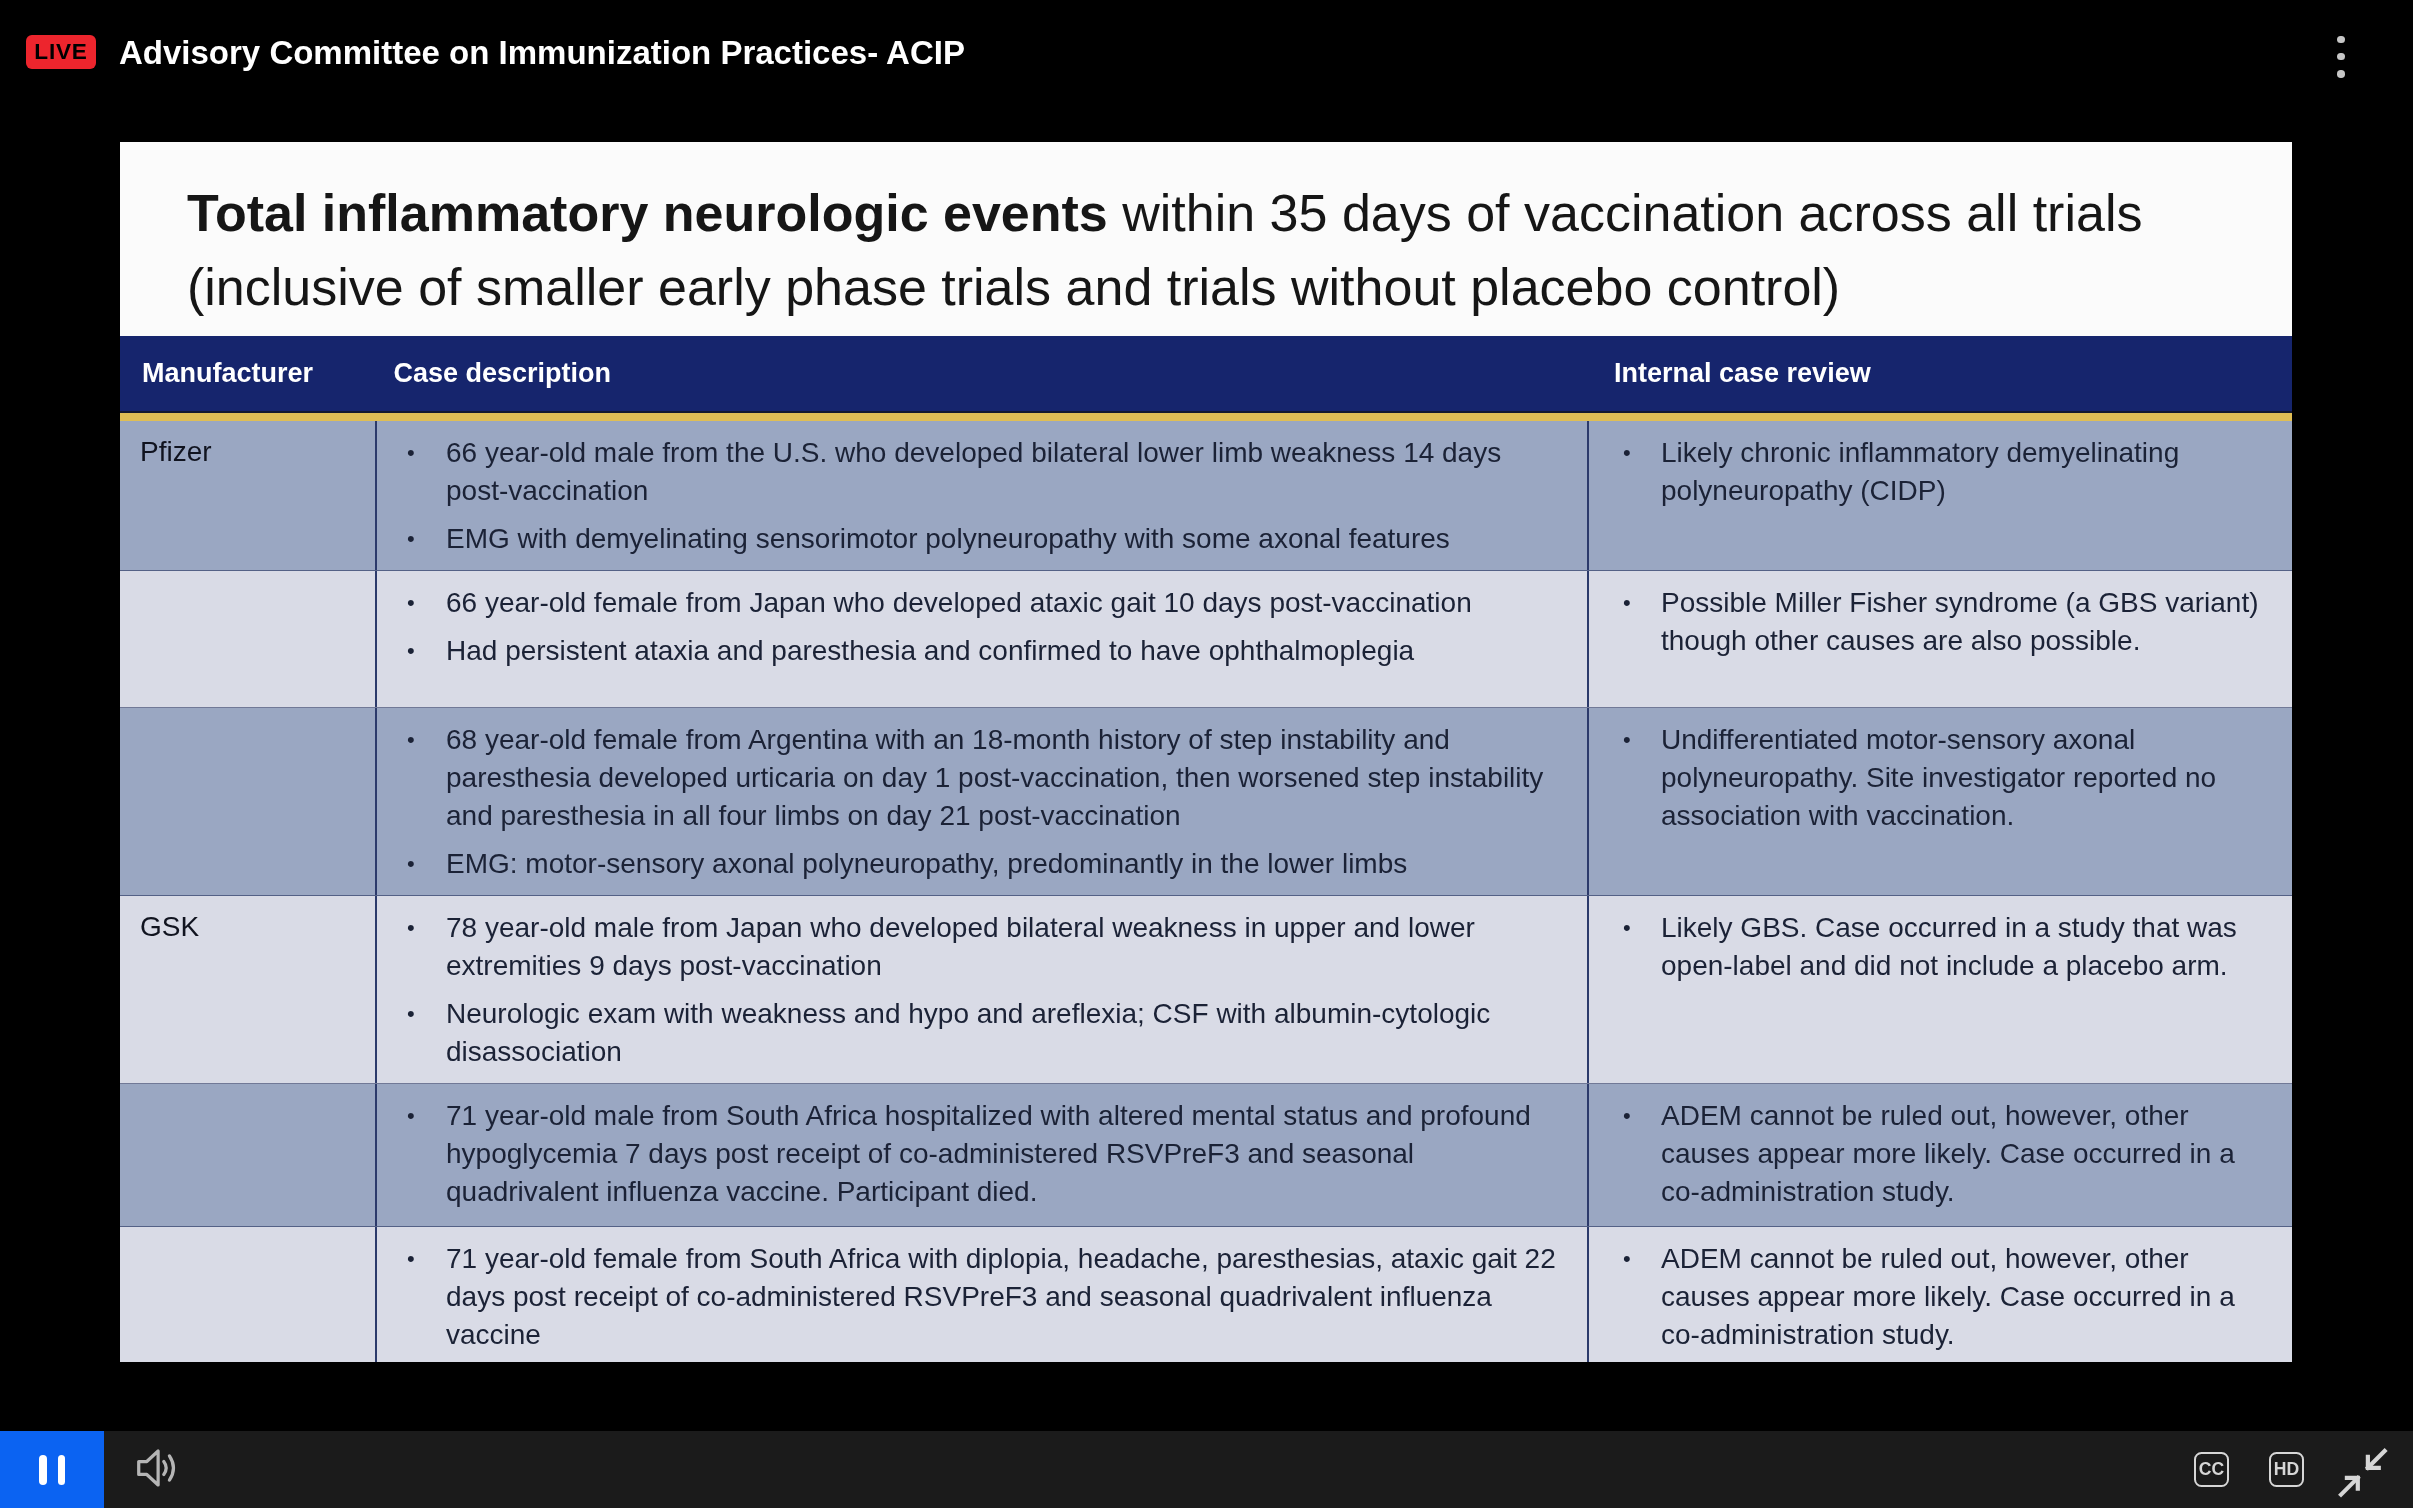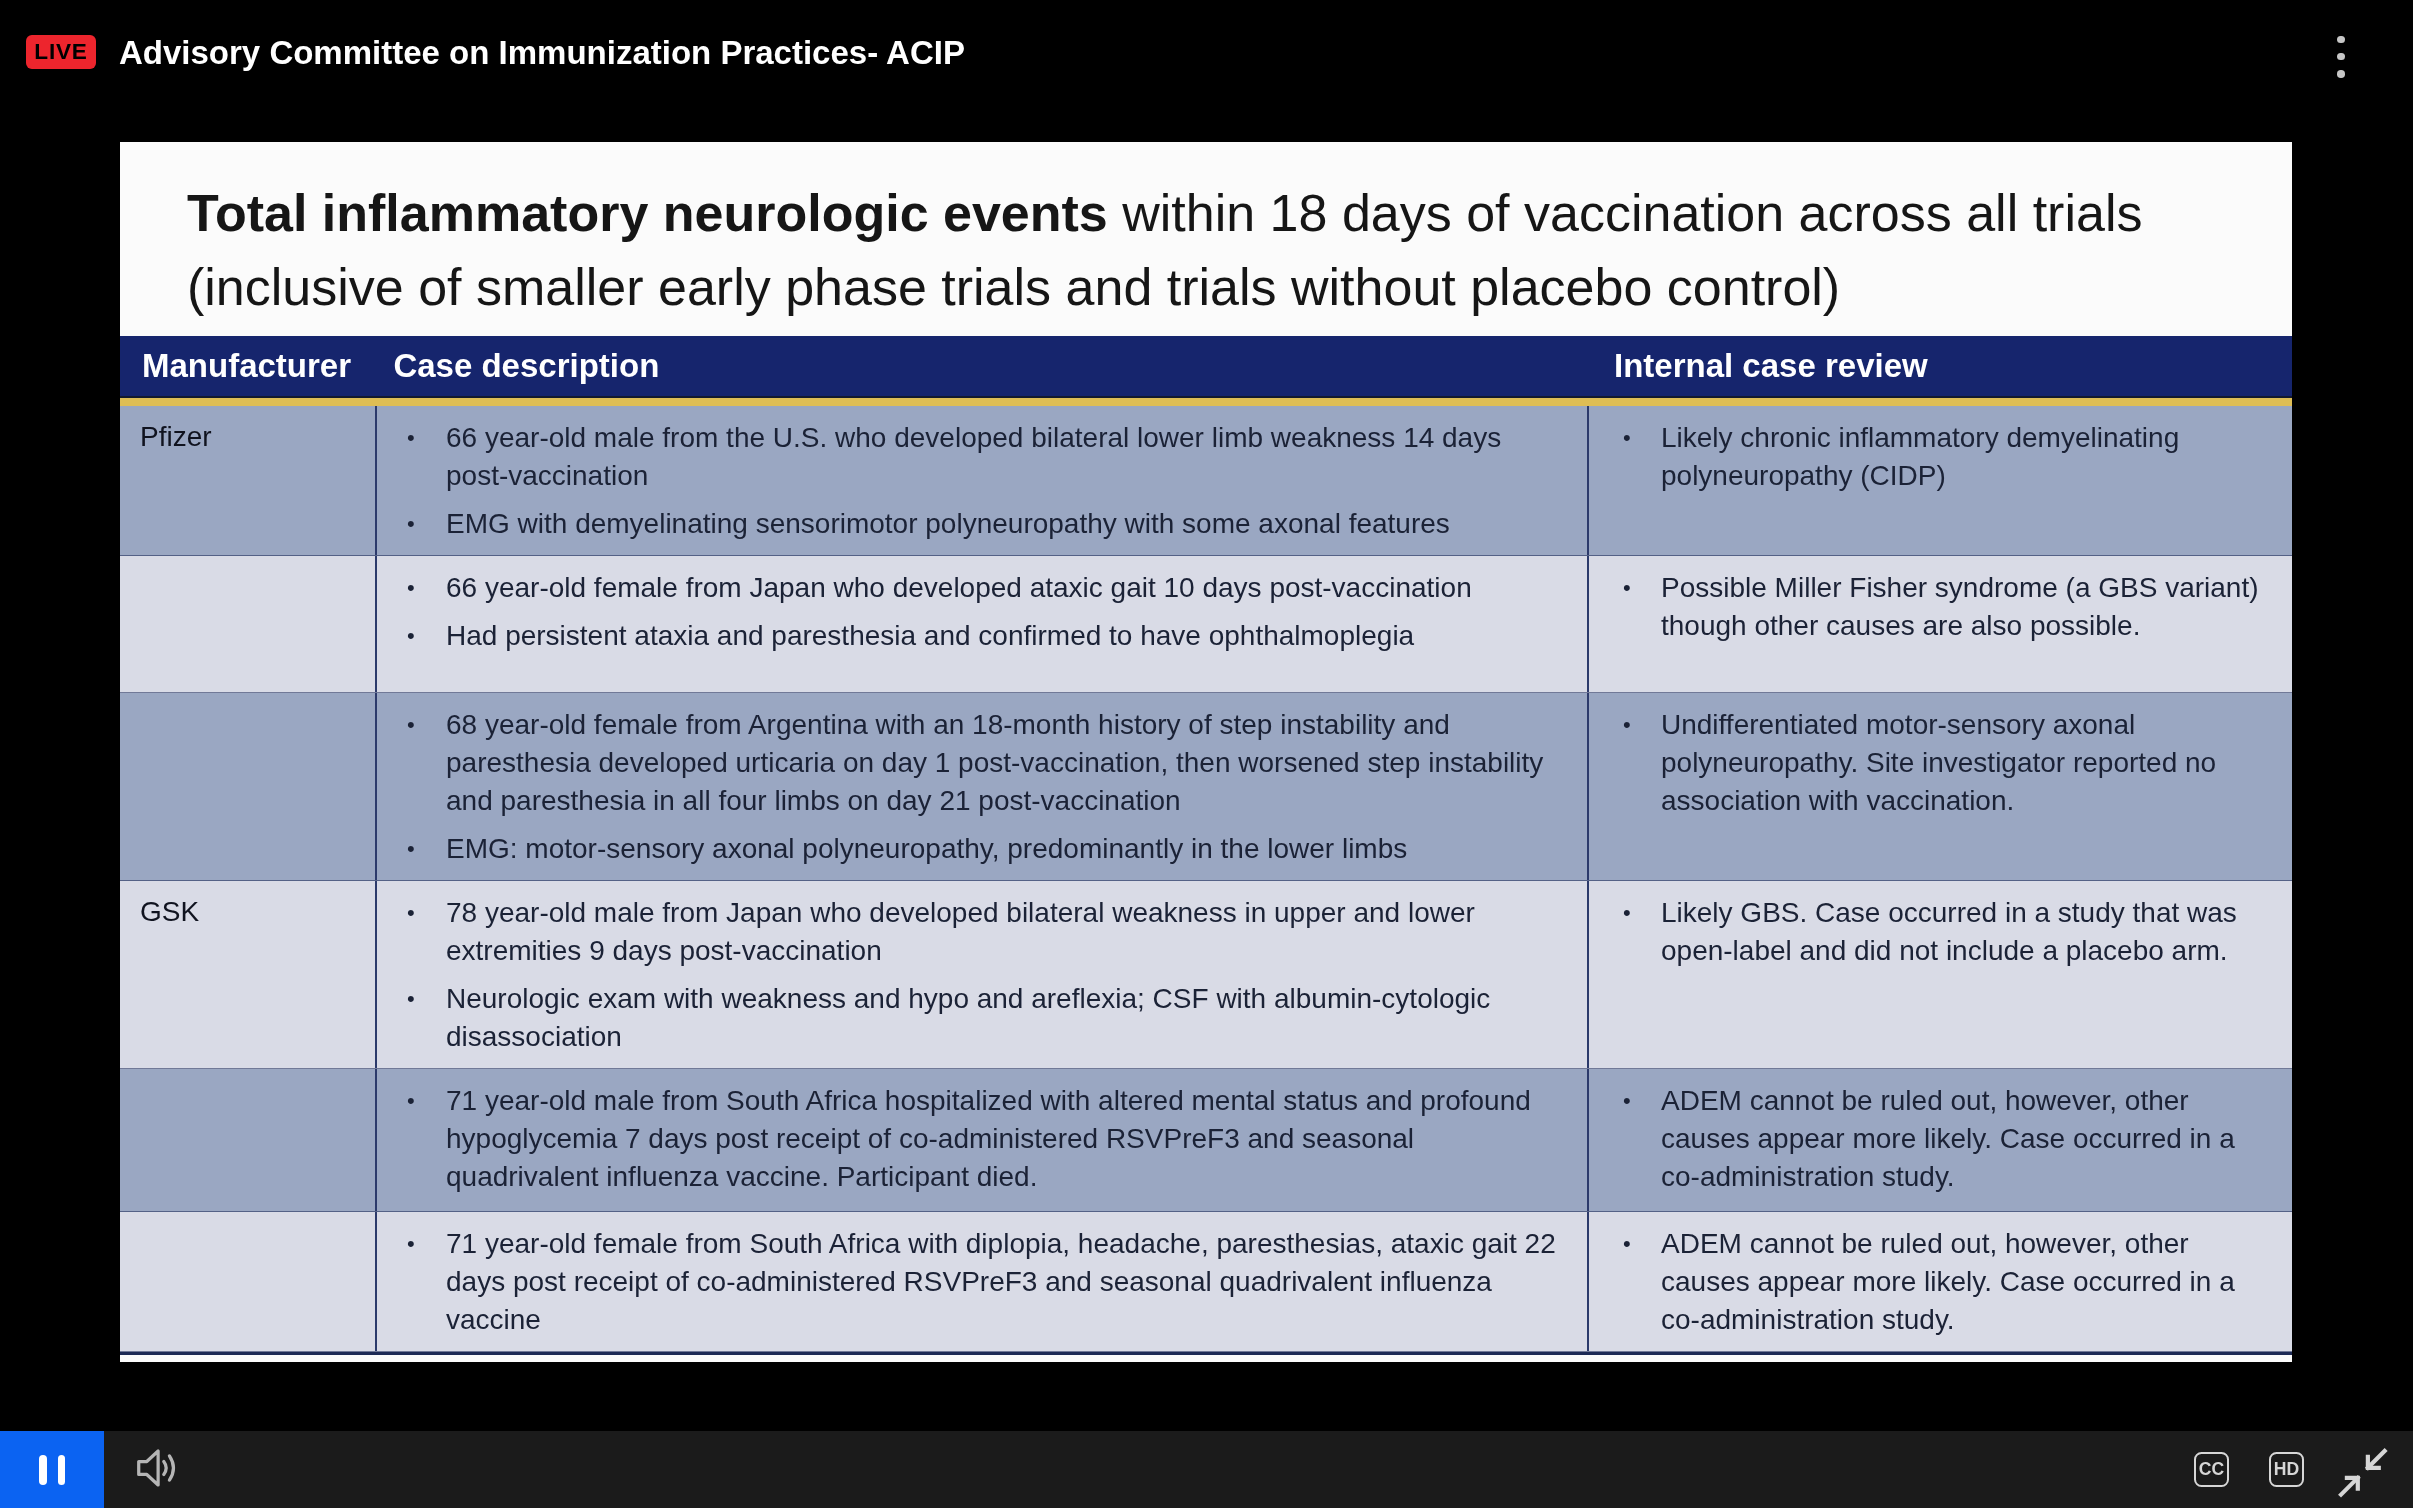--- a/index.html
+++ b/index.html
@@ -17,22 +17,22 @@
       display:flex;flex-direction:column;align-items:center;justify-content:space-between;padding:1.7px 0;}
   .kebab i{width:7.5px;height:7.5px;border-radius:50%;background:#c6c6c6;display:block;}
 
   
   .slide{position:absolute;left:120px;top:142px;width:2172px;height:1220px;background:#fbfbfb;
       overflow:hidden;}
   .slide-title{margin:34px 50px 0 67px;width:2045px;font-size:52px;line-height:74px;color:#161616;}
   .slide-title .b{font-weight:bold;}
 
   .table{position:absolute;left:0;top:194px;width:2172px;border-bottom:3.4px solid #1d2a55;}
-  .t-head{display:grid;grid-template-columns:255px 1212px 706px;height:60px;background:#16256d;
-      color:#fff;font-weight:bold;font-size:33px;align-items:center;}
+  .t-head{display:grid;grid-template-columns:255px 1212px 706px;height:75px;background:#16256d;
+      color:#fff;font-weight:bold;font-size:27px;align-items:center;}
   .t-head .h{padding-left:22px;}
   .t-head .h2{padding-left:18.4px;}
   .t-head .h3{padding-left:27px;}
   .gold{height:7.5px;background:#dfbe55;border-top:2.5px solid #131a30;}
 
   .t-row{display:grid;grid-template-columns:255px 1212px 706px;
       border-bottom:1.7px solid rgba(28,40,85,.55);box-sizing:border-box;}
   .t-row.dark{background:#9aa7c2;}
   .t-row.light{background:#d9dbe6;}
   .r0{min-height:142px;}.r1{min-height:137px;}.r2{min-height:178px;}
@@ -71,21 +71,21 @@
   <div class="stream-title">Advisory Committee on Immunization Practices- ACIP</div>
   <div class="kebab">
     <i></i>
       <i></i>
       <i></i>
   </div>
 </div>
 
 <div class="slide">
   <div class="slide-title">
-    <span class="b">Total inflammatory neurologic events</span><span> within 18 days of vaccination across all trials (inclusive of smaller early phase trials and trials without placebo control)</span>
+    <span class="b">Total inflammatory neurologic events</span><span> within 35 days of vaccination across all trials (inclusive of smaller early phase trials and trials without placebo control)</span>
   </div>
 
   <div class="table">
     <div class="t-head">
       <div class="h">Manufacturer</div>
       <div class="h h2">Case description</div>
       <div class="h h3">Internal case review</div>
     </div>
     <div class="gold"></div>
 

